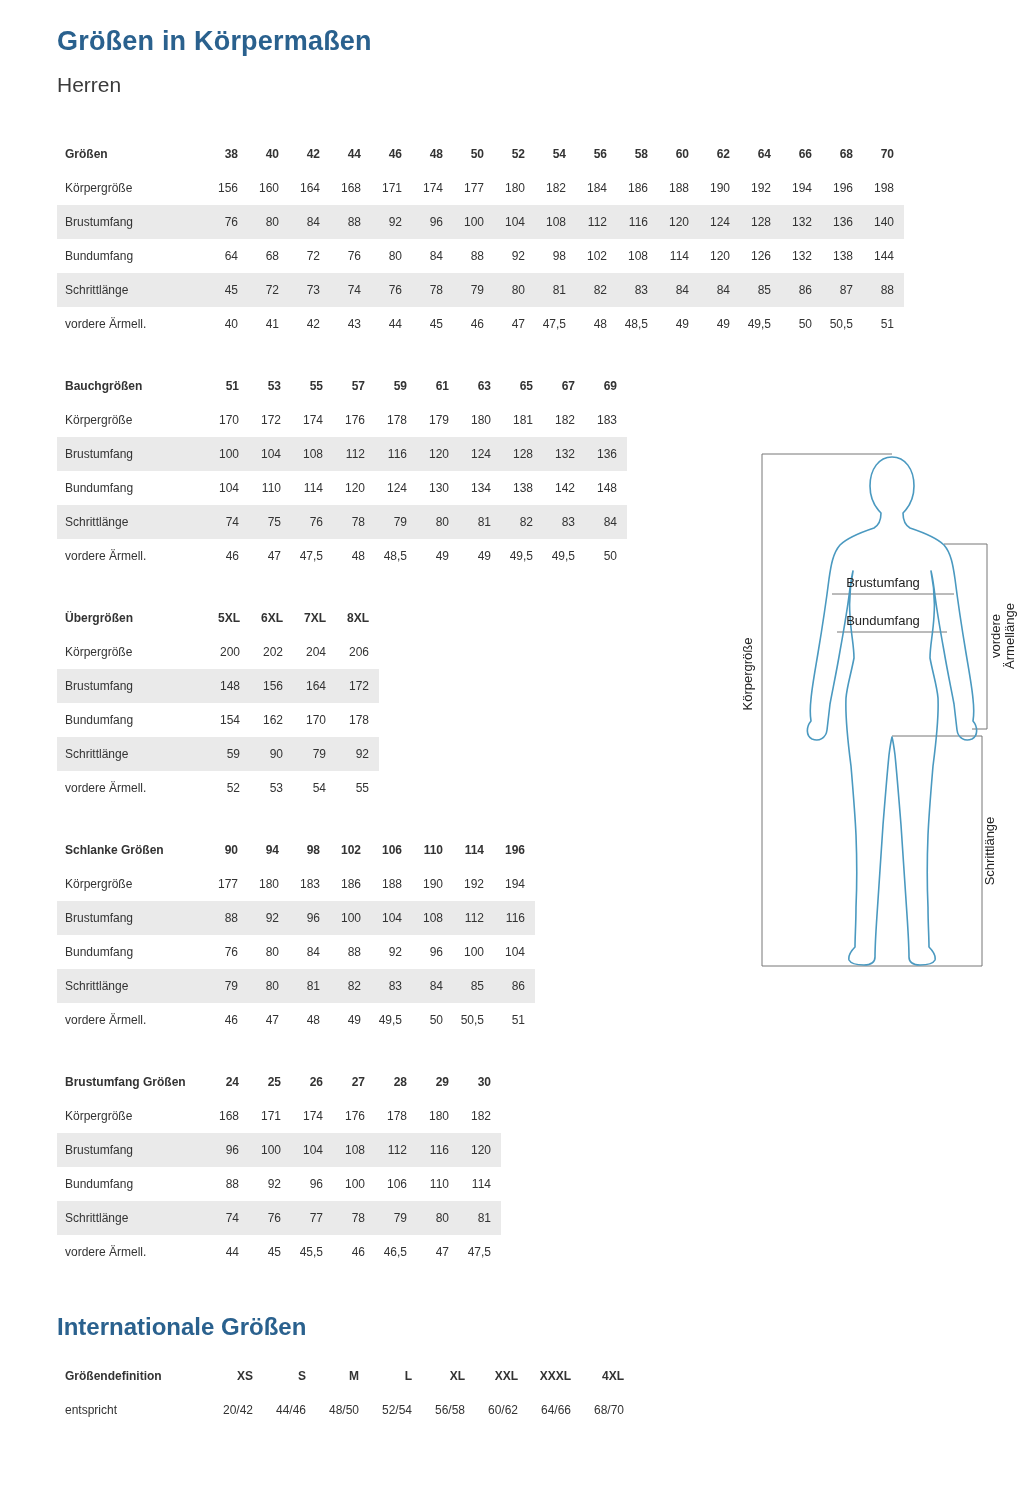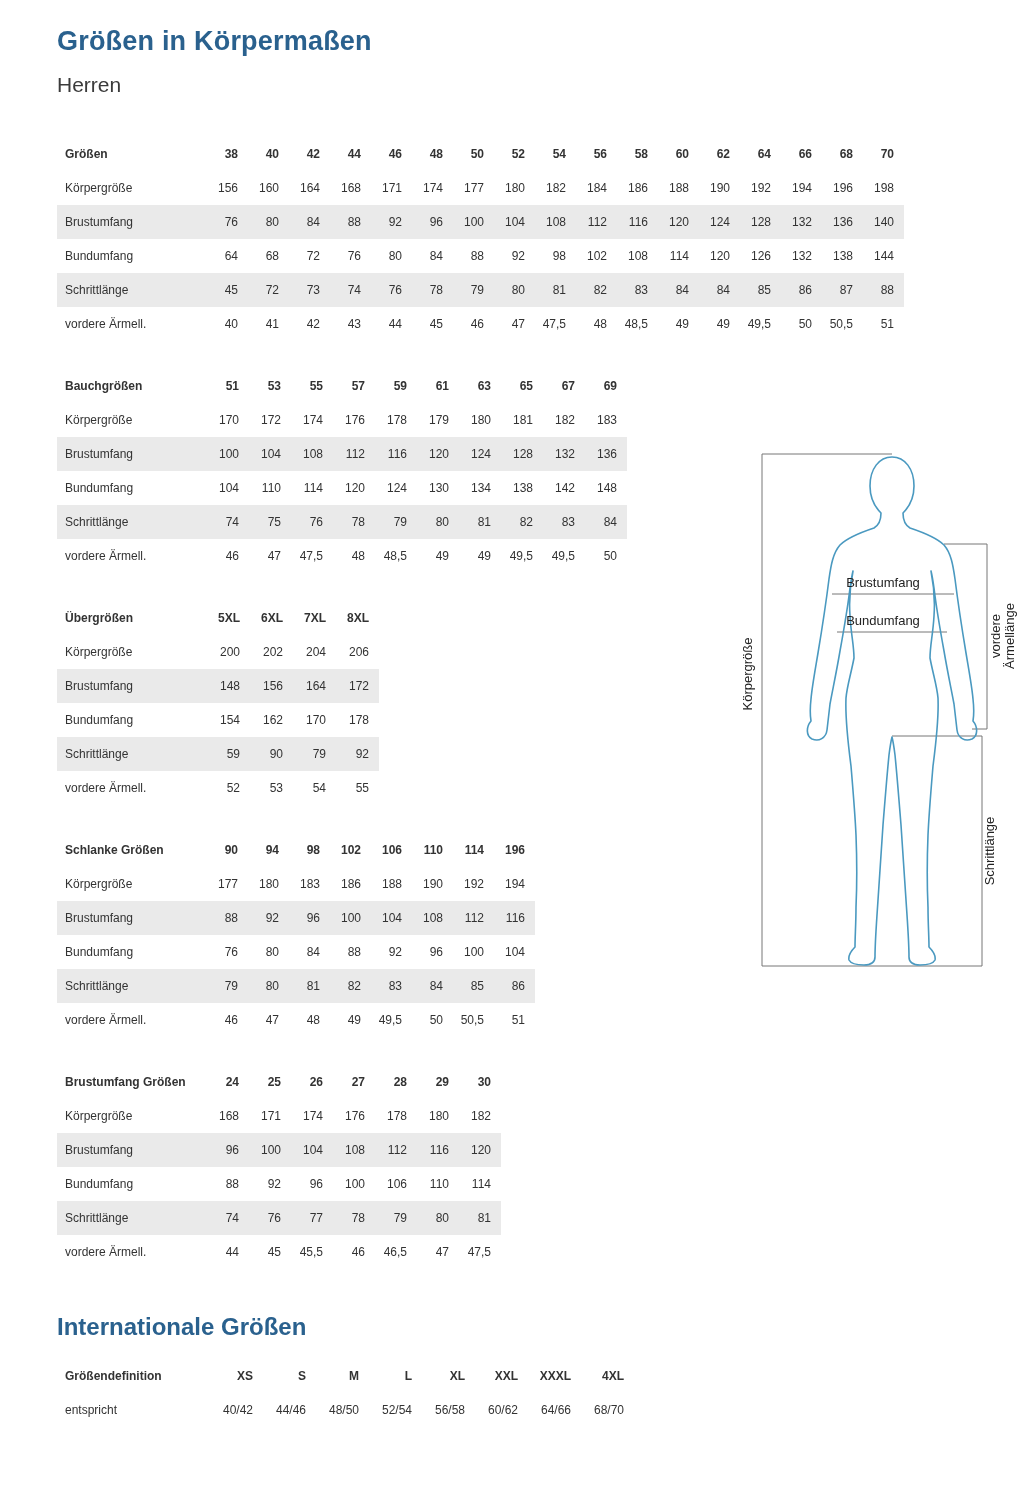--- a/index.html
+++ b/index.html
@@ -440,21 +440,21 @@
           <div class="tcell" style="width: 53px;">S</div>
           <div class="tcell" style="width: 53px;">M</div>
           <div class="tcell" style="width: 53px;">L</div>
           <div class="tcell" style="width: 53px;">XL</div>
           <div class="tcell" style="width: 53px;">XXL</div>
           <div class="tcell" style="width: 53px;">XXXL</div>
           <div class="tcell" style="width: 53px;">4XL</div>
         </div>
         <div class="trow">
           <div class="tlabel" style="width: 153px;">entspricht</div>
-          <div class="tcell" style="width: 53px;">40/42</div>
+          <div class="tcell" style="width: 53px;">20/42</div>
           <div class="tcell" style="width: 53px;">44/46</div>
           <div class="tcell" style="width: 53px;">48/50</div>
           <div class="tcell" style="width: 53px;">52/54</div>
           <div class="tcell" style="width: 53px;">56/58</div>
           <div class="tcell" style="width: 53px;">60/62</div>
           <div class="tcell" style="width: 53px;">64/66</div>
           <div class="tcell" style="width: 53px;">68/70</div>
         </div>
       </div>
     </div>

